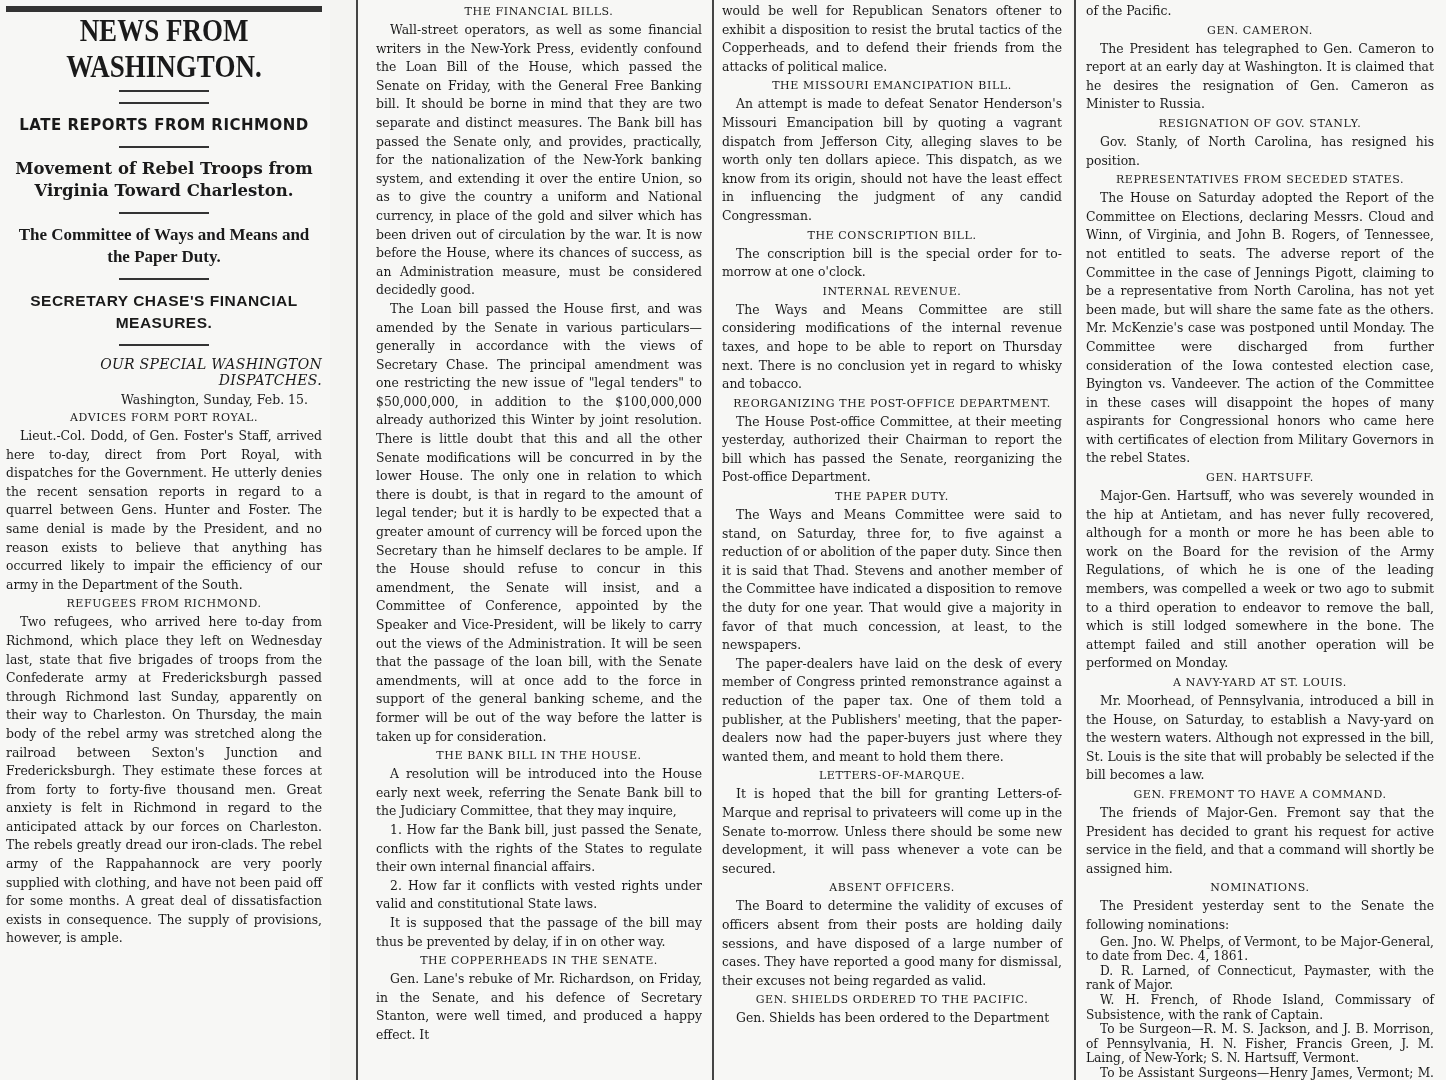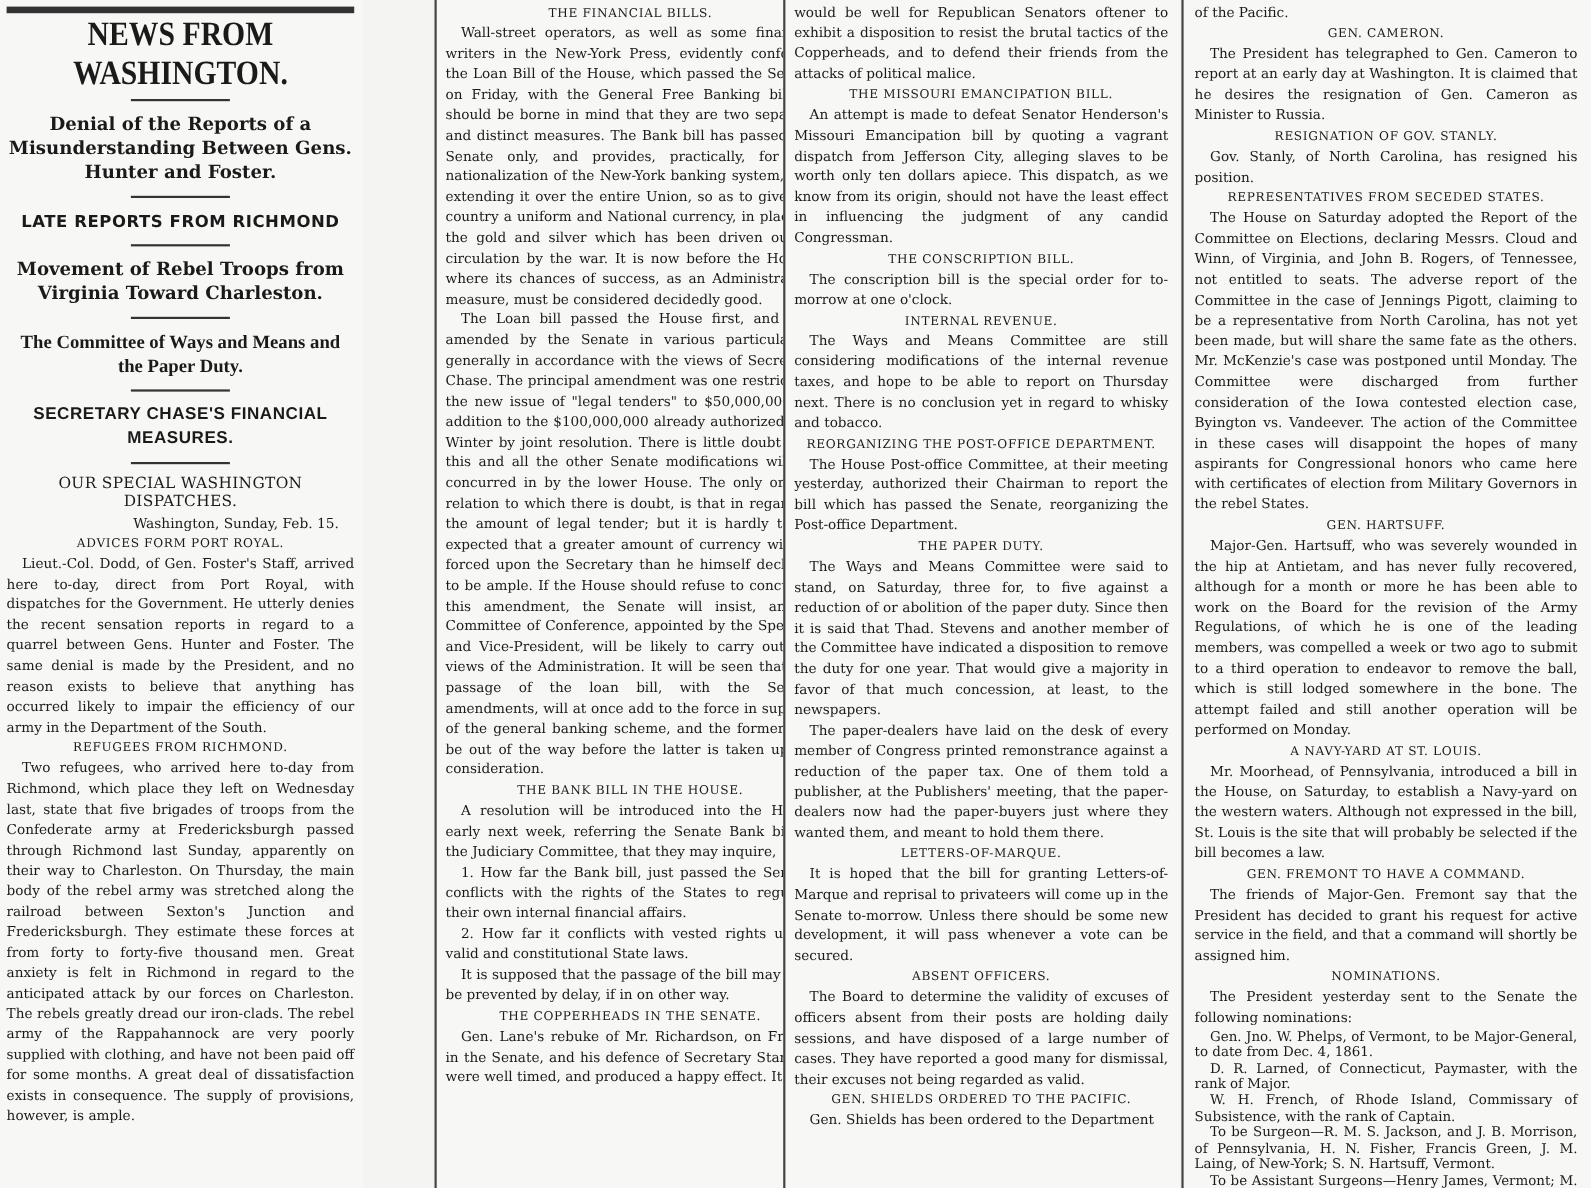--- a/index.html
+++ b/index.html
@@ -9,21 +9,21 @@
       font-family: "DejaVu Serif", "Liberation Serif", serif;
       color: #1a1a1a;
       position: relative;
     }
     .col {
       position: absolute; top: 0; height: 1080px; box-sizing: border-box;
       background: #f7f7f5;
       overflow: hidden;
     }
     .c1 { left: 0; width: 330px; padding: 6px 8px 0 6px; }
-    .c2 { left: 356px; width: 354px; padding: 2px 8px 0 8px; border-left: 2px solid #444; margin-left: 39px; }
+    .c2 { left: 356px; width: 354px; padding: 2px 8px 0 18px; border-left: 2px solid #444; }
     .c3 { left: 712px; width: 360px; padding: 2px 10px 0 8px; border-left: 2px solid #444; }
     .c4 { left: 1074px; width: 372px; padding: 2px 12px 0 10px; border-left: 2px solid #444; }
     .topbar { height: 6px; background: #333; margin: 0 0 6px 0; }
     .mast {
       font-family: "Liberation Serif", "DejaVu Serif", serif;
       font-weight: bold; font-size: 27px; letter-spacing: 0px;
       text-align: center; margin: 4px 0 8px; transform: scaleY(1.15);
     }
     .rule { width: 90px; height: 2px; background: #333; margin: 10px auto; }
     .deck {
@@ -31,37 +31,36 @@
       text-align: center; font-size: 16.5px; line-height: 22px; margin: 6px 0;
     }
     .deck.caps { font-family: "DejaVu Sans", sans-serif; font-size: 15px; letter-spacing: 0.5px; font-weight: bold; }
     .deck.sans { font-family: "Liberation Sans", sans-serif; font-size: 15.5px; font-weight: bold; letter-spacing: 0.5px; }
     .deck.cond { font-family: "Liberation Serif", serif; font-size: 17px; }
     .sub {
       text-align: center; font-size: 11px; letter-spacing: 0.6px;
       font-family: "DejaVu Serif", serif; margin: 3px 0 3px;
       text-transform: uppercase;
     }
-    .sub.big { font-size: 14px; letter-spacing: 0.3px; text-align: center; }
+    .sub.big { font-size: 14px; letter-spacing: 0.3px; text-align: right; font-style: italic; }
     .dateline { text-align: right; font-size: 12.5px; padding-right: 10px; margin: 4px; }
     p {
       margin: 0; font-size: 12.4px; line-height: 18.6px; text-align: justify;
       text-indent: 14px;
     }
     p.noind { text-indent: 0; }
     .c4 p.dense { font-size: 12.2px; line-height: 14.6px; }
   </style>
 </head>
 <body>
 
 <div class="col c1">
   <div class="topbar"></div>
   <div class="mast">NEWS FROM WASHINGTON.</div>
   <div class="rule"></div>
-  <div class="deck">Denial of the Reports of a Misunderstanding Between Gens. Hunter and Foster.</div>
   <div class="rule"></div>
   <div class="deck caps">LATE REPORTS FROM RICHMOND</div>
   <div class="rule"></div>
   <div class="deck">Movement of Rebel Troops from Virginia Toward Charleston.</div>
   <div class="rule"></div>
   <div class="deck cond">The Committee of Ways and Means and the Paper Duty.</div>
   <div class="rule"></div>
   <div class="deck sans">SECRETARY CHASE'S FINANCIAL MEASURES.</div>
   <div class="rule"></div>
   <div class="sub big">OUR SPECIAL WASHINGTON DISPATCHES.</div>

